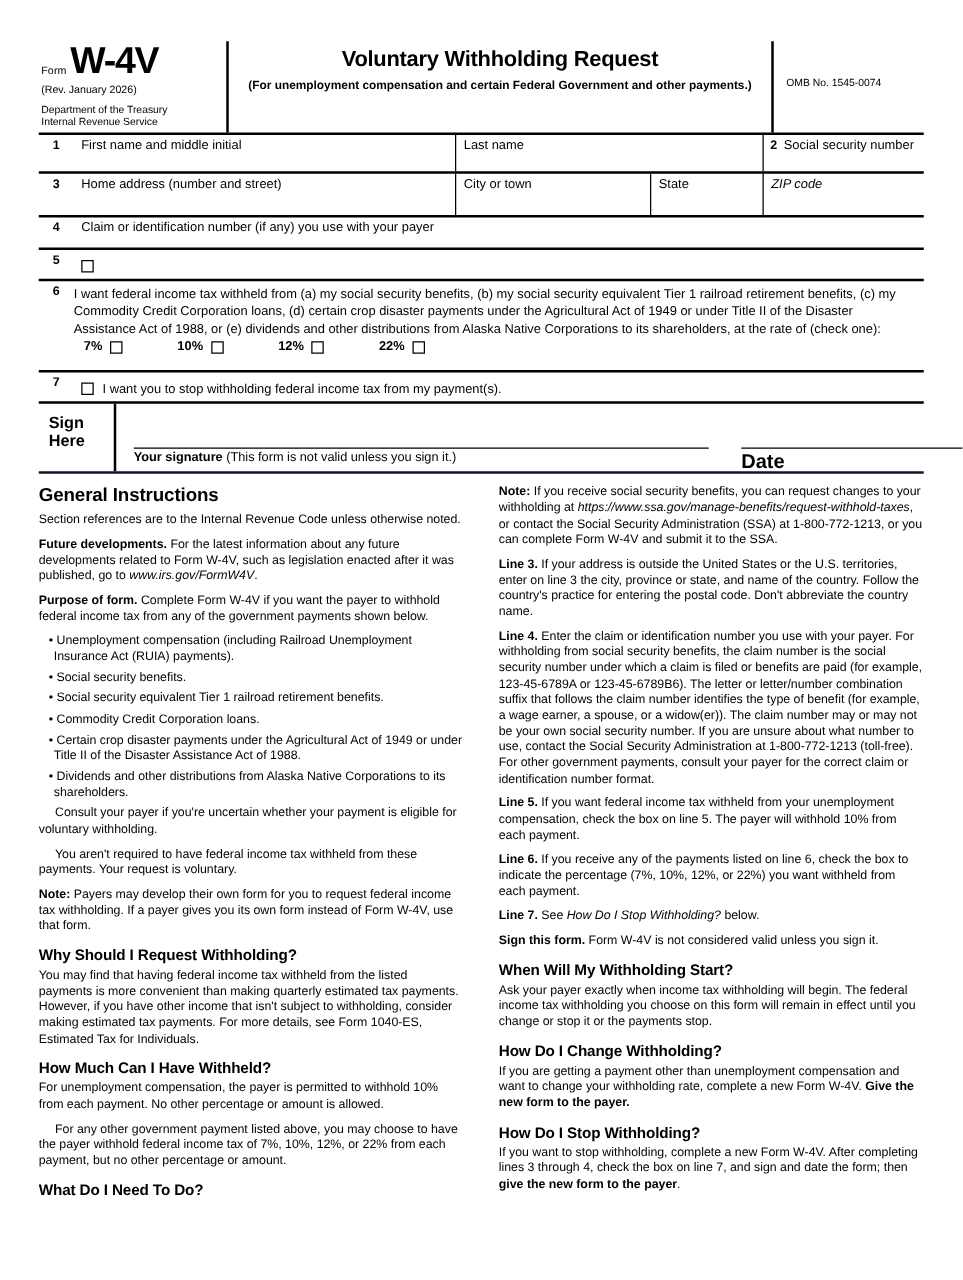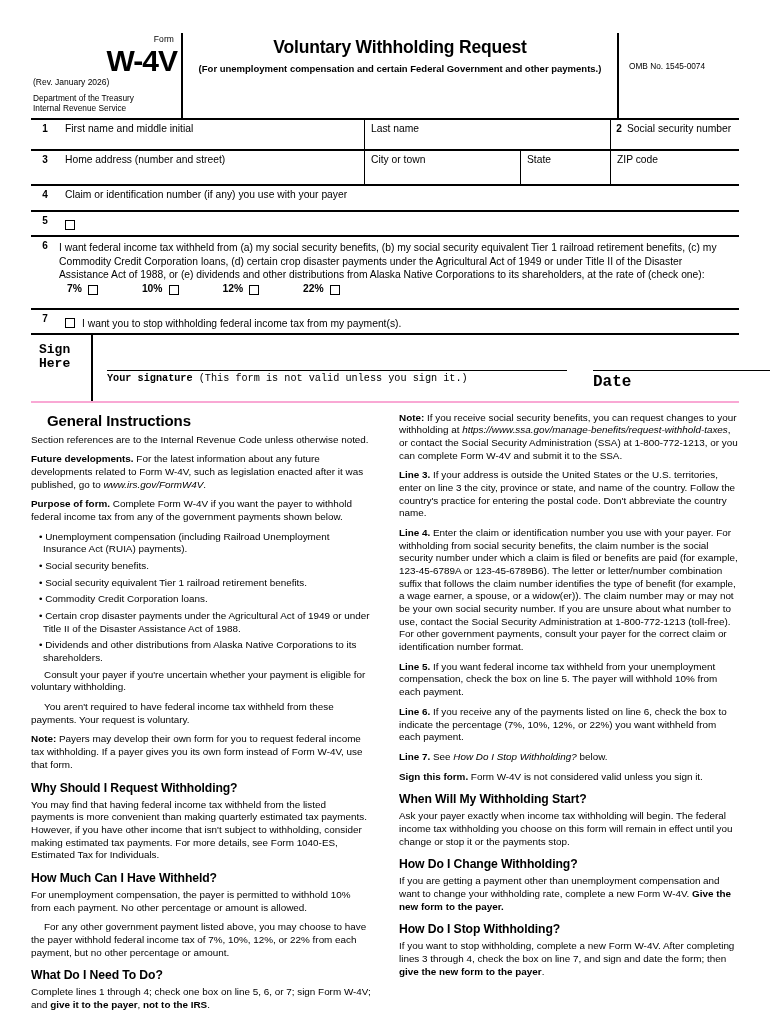--- a/index.html
+++ b/index.html
@@ -15,21 +15,21 @@
   .page { position: relative; width: 770px; height: 1024px; padding: 0; }
 
   
   .form-wrap { margin: 33px 31px 0 31px; width: 708px; }
 
   .header { display: flex; border-bottom: 2px solid #000; }
   .hdr-left {
     width: 152px; padding: 2px 4px 4px 2px;
     border-right: 2px solid #000;
   }
-  .hdr-form-line { display: flex; align-items: flex-end; line-height: 1; flex-direction: column; }
+  .hdr-form-line { display: flex; align-items: flex-end; line-height: 1; }
   .hdr-form-word { font-size: 8.5px; margin-bottom: 3px; margin-right: 3px; letter-spacing: .1px;}
   .hdr-w4v { font-size: 30px; font-weight: bold; letter-spacing: -1px; line-height: .95; }
   .hdr-rev { font-size: 8.5px; margin-top: 2px; }
   .hdr-dept { font-size: 8.3px; margin-top: 6px; line-height: 1.25; }
 
   .hdr-mid {
     flex: 1; text-align: center; padding: 4px 6px 3px 6px;
     border-right: 2px solid #000;
   }
   .hdr-title { font-size: 17.5px; font-weight: bold; letter-spacing: -.2px; }
@@ -48,21 +48,21 @@
   .r1 { height: 31px; }
   .r1 .c-first { width: 306px; }
   .r1 .c-last  { width: 246px; }
   .r1 .c-ssn   { width: 128px; padding-left: 0; display:flex; }
   .r1 .c-ssn .n { width: 16px; text-align:center; font-weight:bold; font-size:10px; }
 
   .r3 { height: 35px; }
   .r3 .c-addr { width: 306px; }
   .r3 .c-city { width: 156px; }
   .r3 .c-state{ width: 90px; }
-  .r3 .c-zip  { width: 128px; }
+  .r3 .c-zip  { width: 128px; font-style: italic; }
 
   .r4 { height: 26px; }
   .r4 .c { width: 680px; }
 
   .r5 { height: 25px; }
   .r6 { height: 73px; }
   .r7 { height: 25px; }
 
   .cbrow { display: flex; align-items: flex-start; padding-top: 4px; font-size: 10.3px; }
   .cbox {
@@ -70,41 +70,41 @@
     margin-right: 7px; margin-top: 1px; background: #fff;
   }
   .linetxt { line-height: 1.32; }
 
   .r6 .body { padding: 4px 8px 0 0; font-size: 10.3px; line-height: 1.34; width: 680px; }
   .pcts { display: flex; align-items: center; margin-top: 0px; }
   .pct { display: flex; align-items: center; }
   .pct .lab { font-weight: bold; font-size: 10.3px; margin-right: 6px; }
 
   
-  .signrow { display: flex; border-bottom: 2px solid #f9a8d4; height: 68px; font-family: Liberation Mono, monospace; }
+  .signrow { display: flex; border-bottom: 2px solid #0f172a; height: 56px; }
   .sign-left {
     width: 62px; border-right: 2px solid #000; padding: 8px 0 0 8px;
     font-size: 13px; font-weight: bold; line-height: 1.12;
   }
   .sign-right { flex: 1; position: relative; }
   .sigline {
     position: absolute; left: 14px; top: 35px; width: 460px; border-top: 1px solid #000;
   }
   .dateline {
     position: absolute; left: 500px; top: 35px; width: 190px; border-top: 1px solid #000;
   }
   .siglabel { position: absolute; left: 14px; top: 38px; font-size: 10.2px; }
   .siglabel b { font-weight: bold; }
   .datelabel { position: absolute; left: 500px; top: 38px; font-size: 16px; font-weight: bold; }
 
   
   .instr { display: flex; margin-top: 9px; }
   .col { width: 340px; }
   .col.left { margin-right: 28px; }
-  .h1 { font-size: 15px; font-weight: bold; margin: 0 0 5px 16px; letter-spacing: -.1px;}
+  .h1 { font-size: 15px; font-weight: bold; margin: 0 0 5px 0; letter-spacing: -.1px;}
   .h2 { font-size: 12.2px; font-weight: bold; margin: 9px 0 4px 0; letter-spacing: -.1px;}
   p.t { font-size: 9.9px; line-height: 1.28; margin: 0 0 7px 0; text-align: left; }
   p.t.ind { text-indent: 13px; }
   p.b { font-size: 9.9px; line-height: 1.28; margin: 0 0 4px 0; padding-left: 12px; text-indent: -4px;}
   .bold { font-weight: bold; }
   .ital { font-style: italic; }
 </style>
 </head>
 <body>
 
@@ -252,21 +252,20 @@
         <p class="t"><span class="bold">Note:</span><span> Payers may develop their own form for you to request federal income tax withholding. If a payer gives you its own form instead of Form W-4V, use that form.</span></p>
 
         <div class="h2">Why Should I Request Withholding?</div>
         <p class="t">You may find that having federal income tax withheld from the listed payments is more convenient than making quarterly estimated tax payments. However, if you have other income that isn't subject to withholding, consider making estimated tax payments. For more details, see Form 1040-ES, Estimated Tax for Individuals.</p>
 
         <div class="h2">How Much Can I Have Withheld?</div>
         <p class="t">For unemployment compensation, the payer is permitted to withhold 10% from each payment. No other percentage or amount is allowed.</p>
         <p class="t ind">For any other government payment listed above, you may choose to have the payer withhold federal income tax of 7%, 10%, 12%, or 22% from each payment, but no other percentage or amount.</p>
 
         <div class="h2">What Do I Need To Do?</div>
-        <p class="t"><span>Complete lines 1 through 4; check one box on line 5, 6, or 7; sign Form W-4V; and </span><span class="bold">give it to the payer</span><span>, </span><span class="bold">not to the IRS</span><span>.</span></p>
       </div>
 
       <div class="col right">
         <p class="t"><span class="bold">Note:</span><span> If you receive social security benefits, you can request changes to your withholding at </span><span class="ital">https://www.ssa.gov/manage-benefits/request-withhold-taxes</span><span>, or contact the Social Security Administration (SSA) at 1-800-772-1213, or you can complete Form W-4V and submit it to the SSA.</span></p>
 
         <p class="t"><span class="bold">Line 3.</span><span> If your address is outside the United States or the U.S. territories, enter on line 3 the city, province or state, and name of the country. Follow the country's practice for entering the postal code. Don't abbreviate the country name.</span></p>
 
         <p class="t"><span class="bold">Line 4.</span><span> Enter the claim or identification number you use with your payer. For withholding from social security benefits, the claim number is the social security number under which a claim is filed or benefits are paid (for example, 123-45-6789A or 123-45-6789B6). The letter or letter/number combination suffix that follows the claim number identifies the type of benefit (for example, a wage earner, a spouse, or a widow(er)). The claim number may or may not be your own social security number. If you are unsure about what number to use, contact the Social Security Administration at 1-800-772-1213 (toll-free). For other government payments, consult your payer for the correct claim or identification number format.</span></p>
 
         <p class="t"><span class="bold">Line 5.</span><span> If you want federal income tax withheld from your unemployment compensation, check the box on line 5. The payer will withhold 10% from each payment.</span></p>

